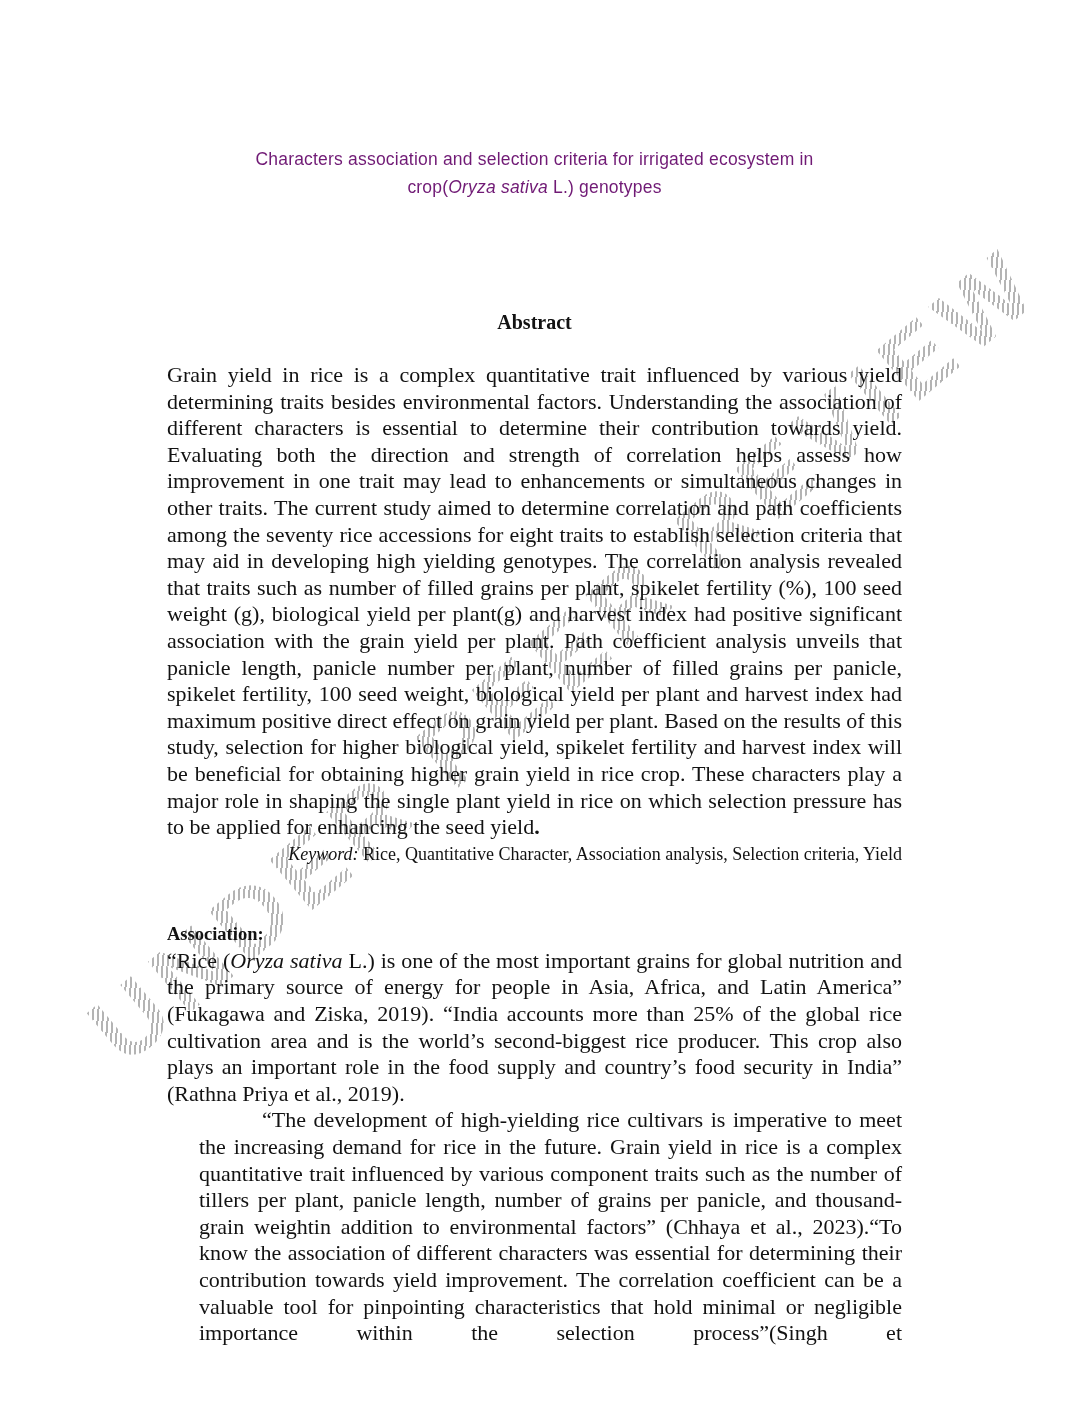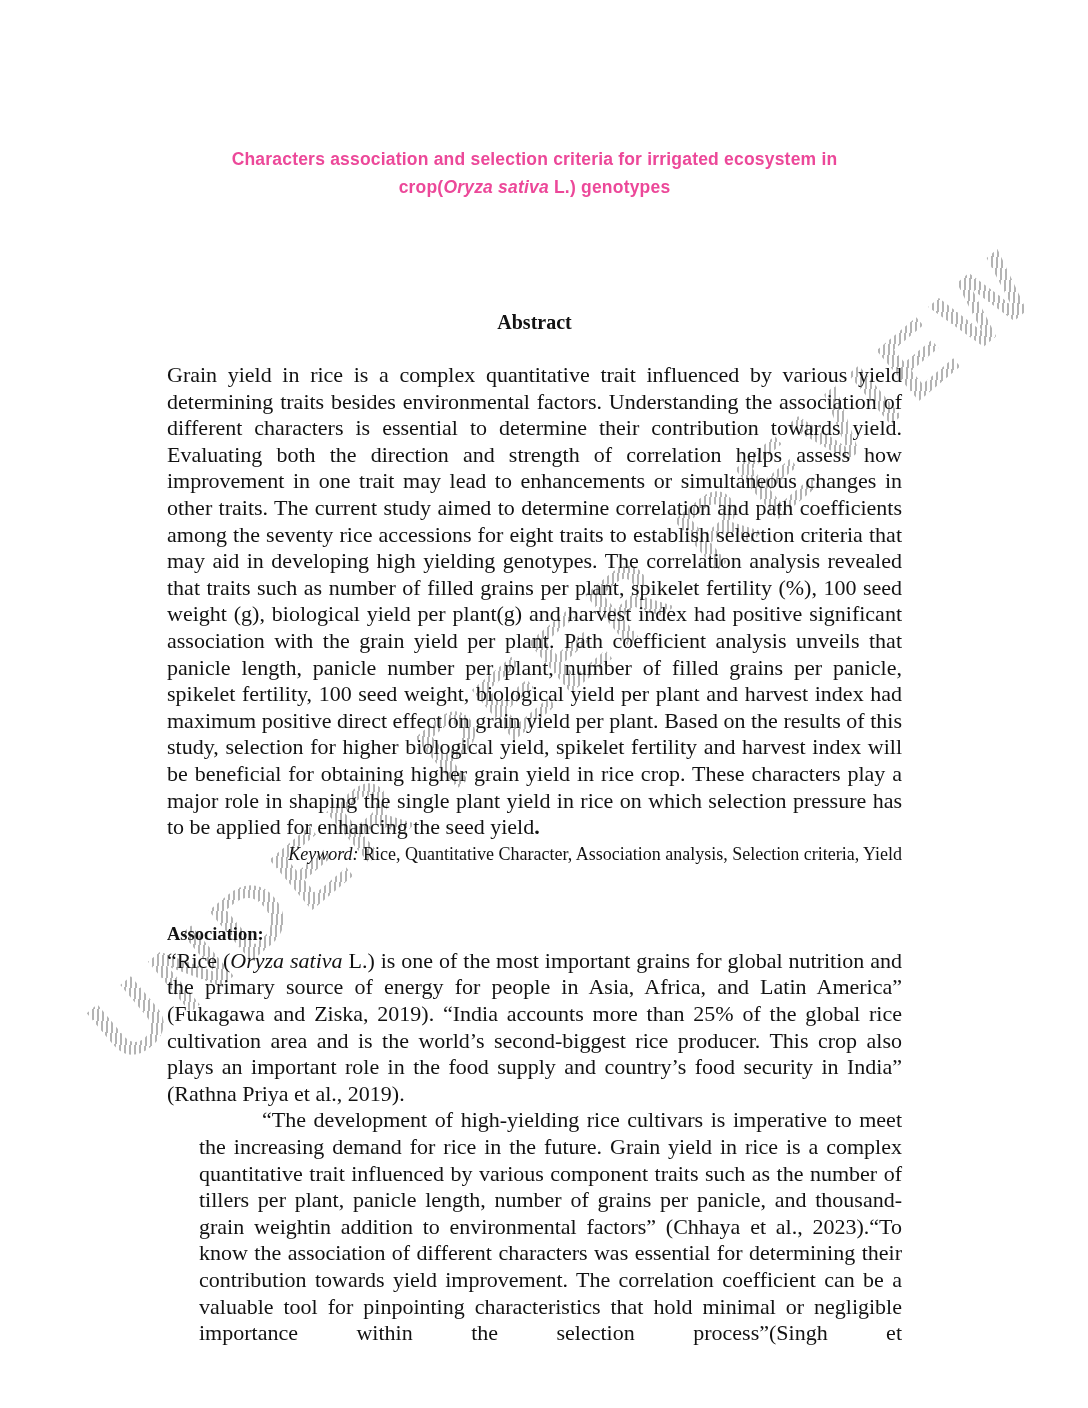--- a/index.html
+++ b/index.html
@@ -44,25 +44,25 @@
       );
       -webkit-background-clip: text;
       background-clip: text;
       color: transparent;
     }
   }
 
   .paper-title {
     margin: 0;
     font-family: "Liberation Sans", sans-serif;
-    font-weight: bold;
+    font-weight: normal;
     font-size: 17.5px;
     line-height: 28px;
     text-align: center;
-    color: #ec4899;
+    color: #701a75;
     letter-spacing: 0.2px;
   }
   .paper-title .ital { font-style: italic; }
 
   .abstract-heading {
     margin: 108px 0 26px 0;
     font-weight: bold;
     font-size: 20px;
     line-height: 27px;
     text-align: center;

